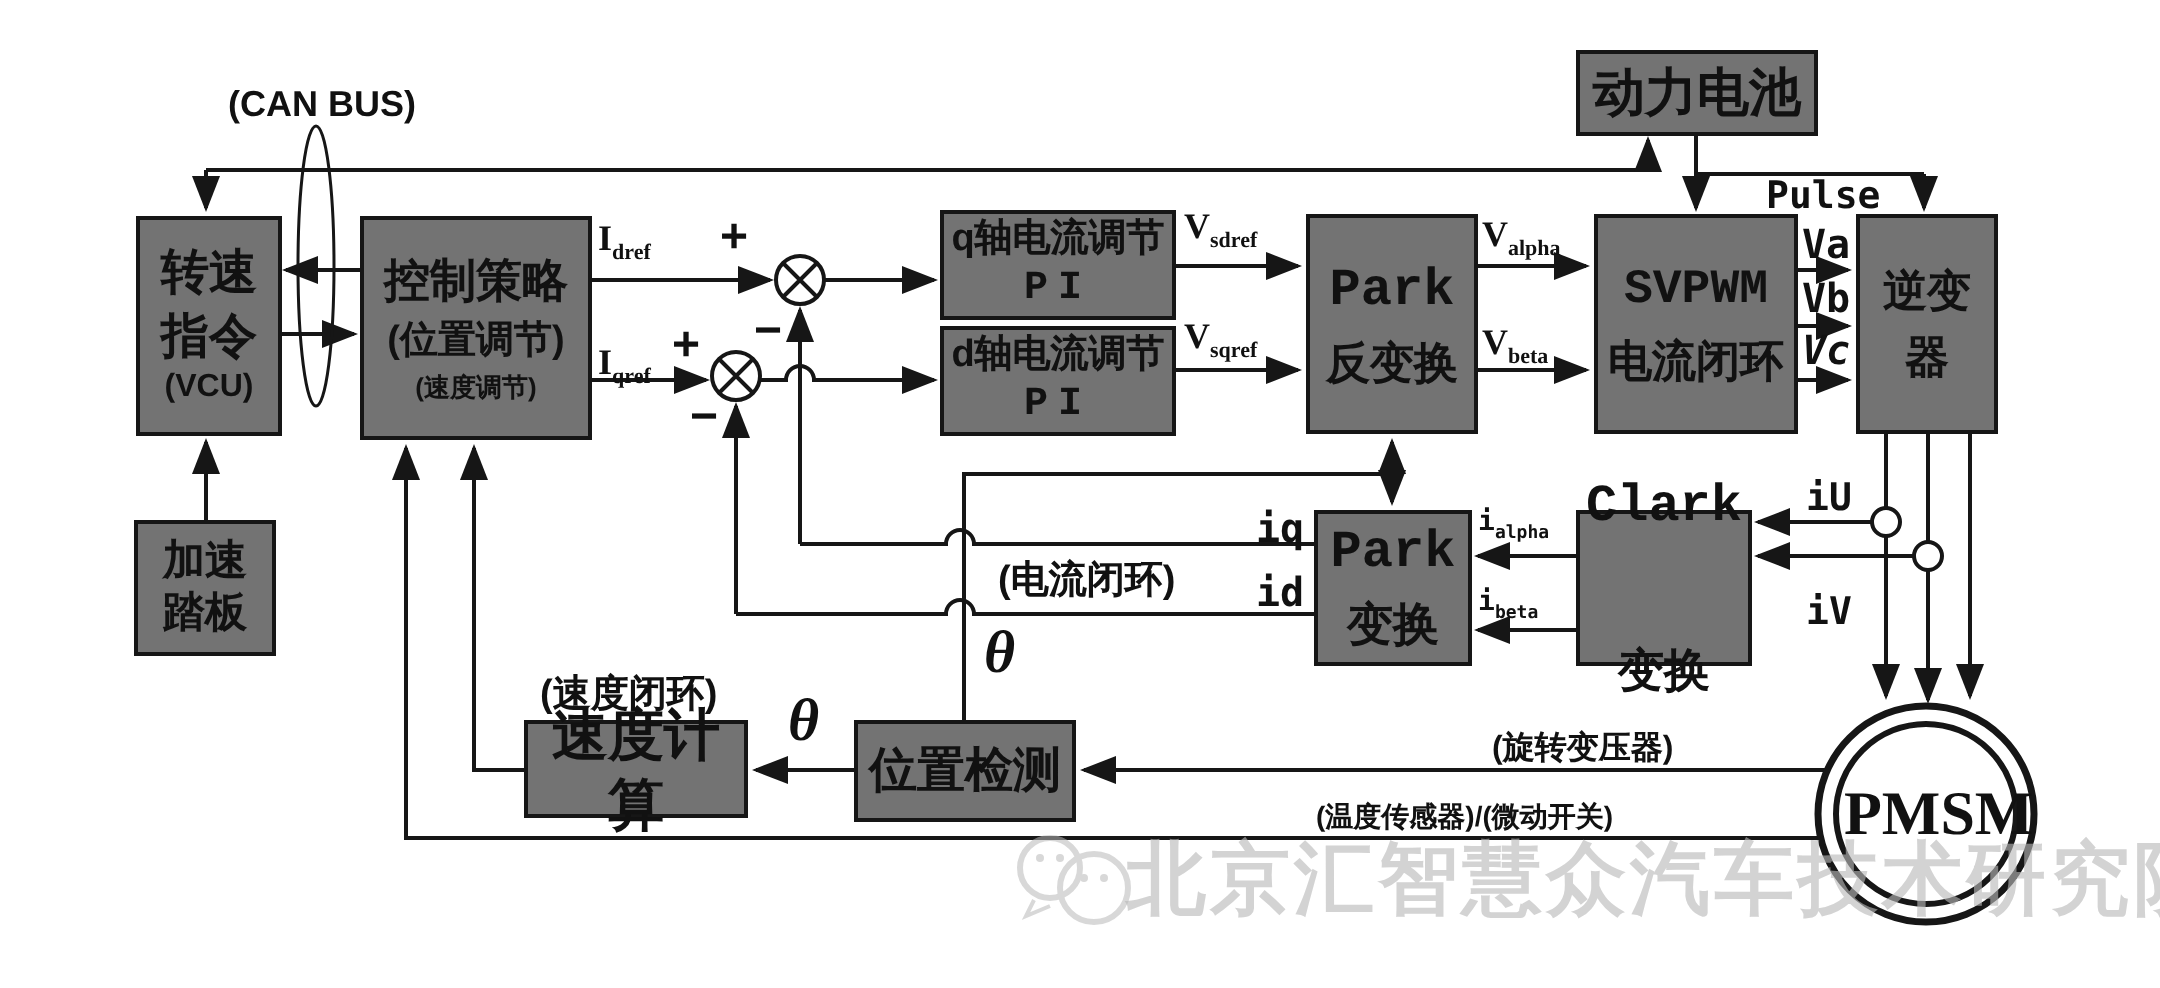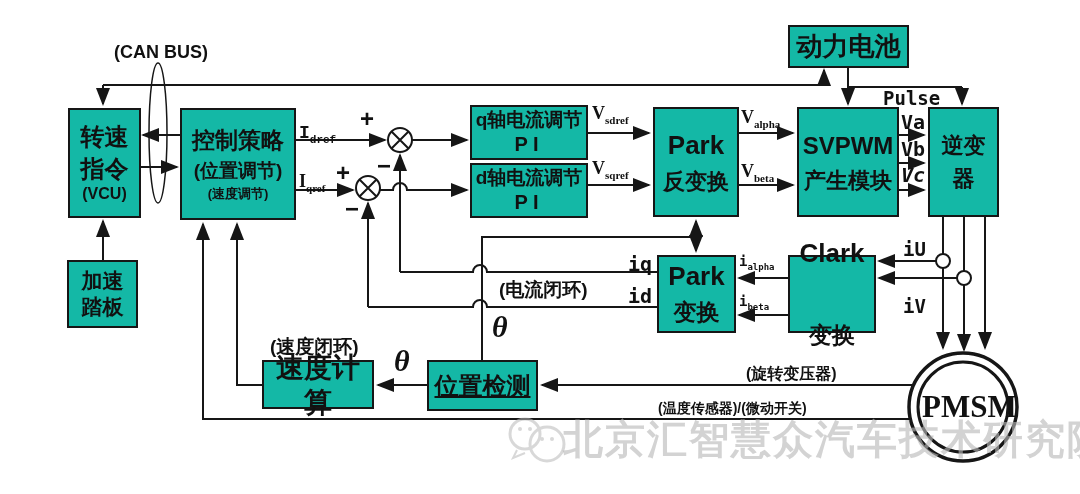--- a/index.html
+++ b/index.html
@@ -2,26 +2,26 @@
 <html><head>
 <meta charset="utf-8">
 <style>
   html,body{margin:0;padding:0;background:#fff;}
   #stage{
     position:relative;width:1080px;height:494px;background:#ffffff;overflow:hidden;
     font-family:"Liberation Sans",sans-serif;color:#111;
   }
   #wires{position:absolute;left:0;top:0;z-index:1;}
   .box{
-    position:absolute;box-sizing:border-box;border:2px solid #161616;background:#14b8a6;
+    position:absolute;box-sizing:border-box;border:2px solid #161616;background:#737373;
     display:flex;flex-direction:column;align-items:center;justify-content:center;
     text-align:center;font-weight:bold;z-index:2;line-height:1.25;
   }
   .lbl{position:absolute;z-index:3;font-weight:bold;white-space:nowrap;}
-  .serif{font-family:Liberation Sans, sans-serif;text-align:right;}
+  .serif{font-family:Liberation Mono, monospace;text-align:right;}
   .mono{font-family:"DejaVu Sans Mono","Liberation Mono",monospace;}
   .theta{font-family:"Liberation Serif","DejaVu Serif",serif;font-style:italic;font-size:30px;font-weight:bold;}
   .sig{font-family:"Liberation Serif","DejaVu Serif",serif;font-size:18px;font-weight:bold;}
   .sig sub{font-size:11px;font-weight:bold;letter-spacing:0;}
   .sig-sm{font-family:"DejaVu Sans Mono",monospace;font-size:14px;font-weight:bold;}
   .sig-sm sub{font-size:9px;}
   .sign{font-size:24px;font-weight:bold;line-height:1;}
   .paren{font-size:19px;}
   .small-line{font-size:16px;}
   #watermark{
@@ -155,21 +155,21 @@
     <div class="serif" style="font-size:20px;letter-spacing:5px;">PI</div>
   </div>
 
   <div class="box" style="left:653px;top:107px;width:86px;height:110px;font-size:22px;line-height:1.5;">
     <div class="serif" style="font-size:26px;">Park</div>
     <div>反变换</div>
   </div>
 
   <div class="box" style="left:797px;top:107px;width:102px;height:110px;font-size:22px;line-height:1.5;">
     <div class="serif" style="font-size:24px;">SVPWM</div>
-    <div>产生模块</div>
+    <div>电流闭环</div>
   </div>
 
   <div class="box" style="left:928px;top:107px;width:71px;height:110px;font-size:22px;line-height:1.5;">
     <div>逆变</div>
     <div>器</div>
   </div>
 
   <div class="box" style="left:657px;top:255px;width:79px;height:78px;font-size:23px;line-height:1.45;">
     <div class="serif" style="font-size:26px;">Park</div>
     <div>变换</div>
@@ -177,29 +177,29 @@
 
   <div class="box" style="left:788px;top:255px;width:88px;height:78px;font-size:23px;line-height:1.45;gap:46px;">
     <div class="serif" style="font-size:26px;">Clark</div>
     <div>变换</div>
   </div>
 
   <div class="box" style="left:262px;top:360px;width:112px;height:49px;font-size:28px;">
     <div>速度计算</div>
   </div>
 
-  <div class="box" style="left:427px;top:360px;width:111px;height:51px;font-size:24px;text-decoration:underline;">
+  <div class="box" style="left:427px;top:360px;width:111px;height:51px;font-size:24px;">
     <div>位置检测</div>
   </div>
 
   <div id="pmsm-text">PMSM</div>
 
   <div class="lbl paren" style="left:114px;top:42px;font-size:18px;">(CAN BUS)</div>
 
-  <div class="lbl sig" style="left:299px;top:123px;font-family:Liberation Mono, monospace;"><span>I</span><sub>dref</sub></div>
+  <div class="lbl sig" style="left:299px;top:109px;"><span>I</span><sub>dref</sub></div>
   <div class="lbl sign" style="left:360px;top:107px;">+</div>
   <div class="lbl sign" style="left:377px;top:154px;">−</div>
 
   <div class="lbl sig" style="left:299px;top:171px;"><span>I</span><sub>qref</sub></div>
   <div class="lbl sign" style="left:336px;top:161px;">+</div>
   <div class="lbl sign" style="left:345px;top:197px;">−</div>
 
   <div class="lbl sig" style="left:592px;top:103px;"><span>V</span><sub>sdref</sub></div>
   <div class="lbl sig" style="left:592px;top:158px;"><span>V</span><sub>sqref</sub></div>
   <div class="lbl sig" style="left:741px;top:107px;"><span>V</span><sub>alpha</sub></div>

